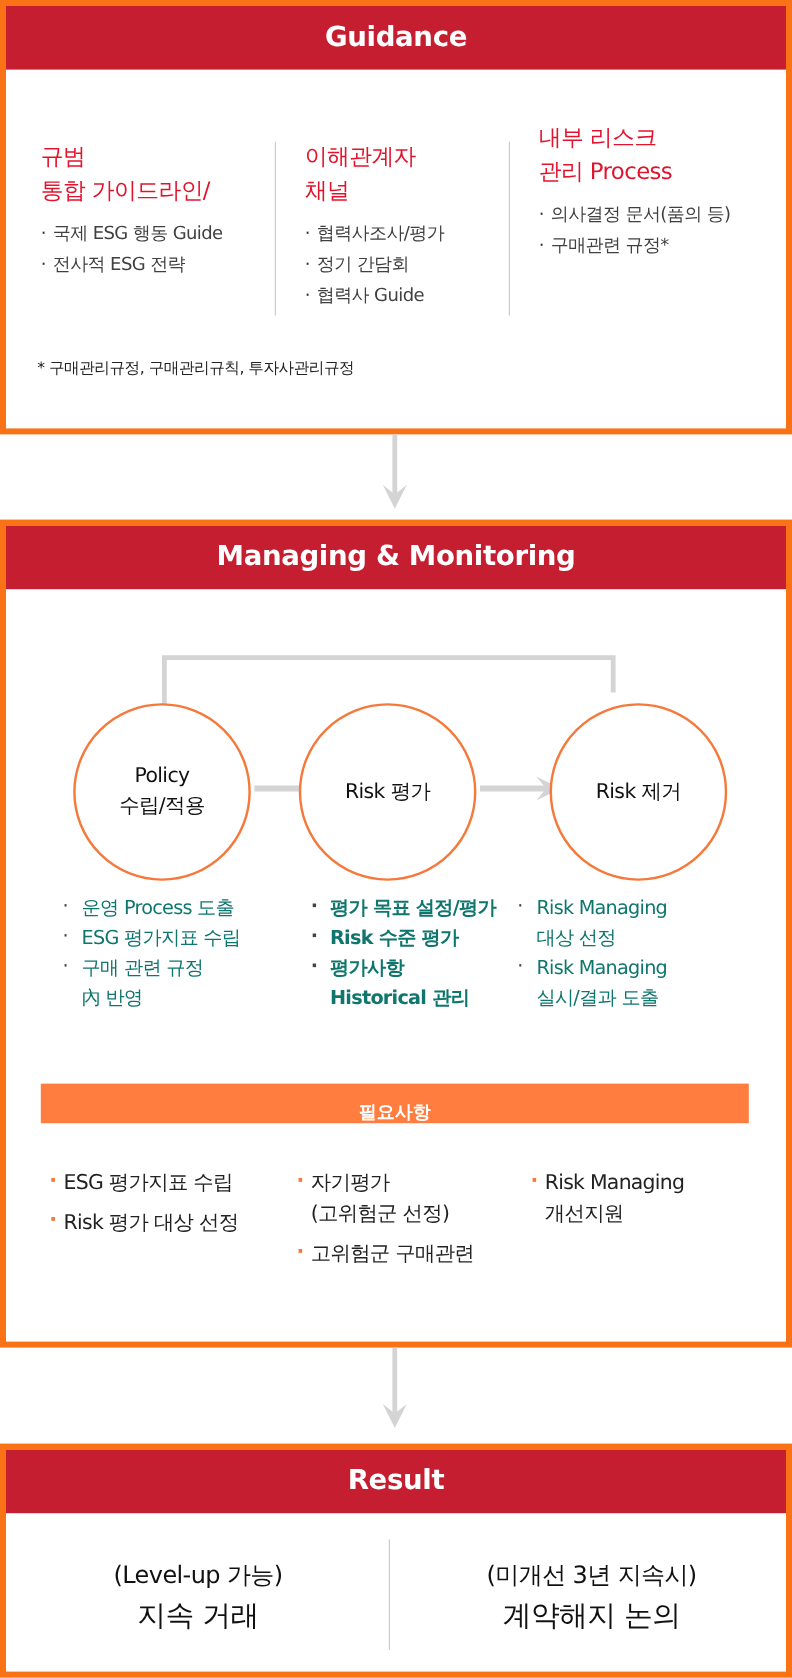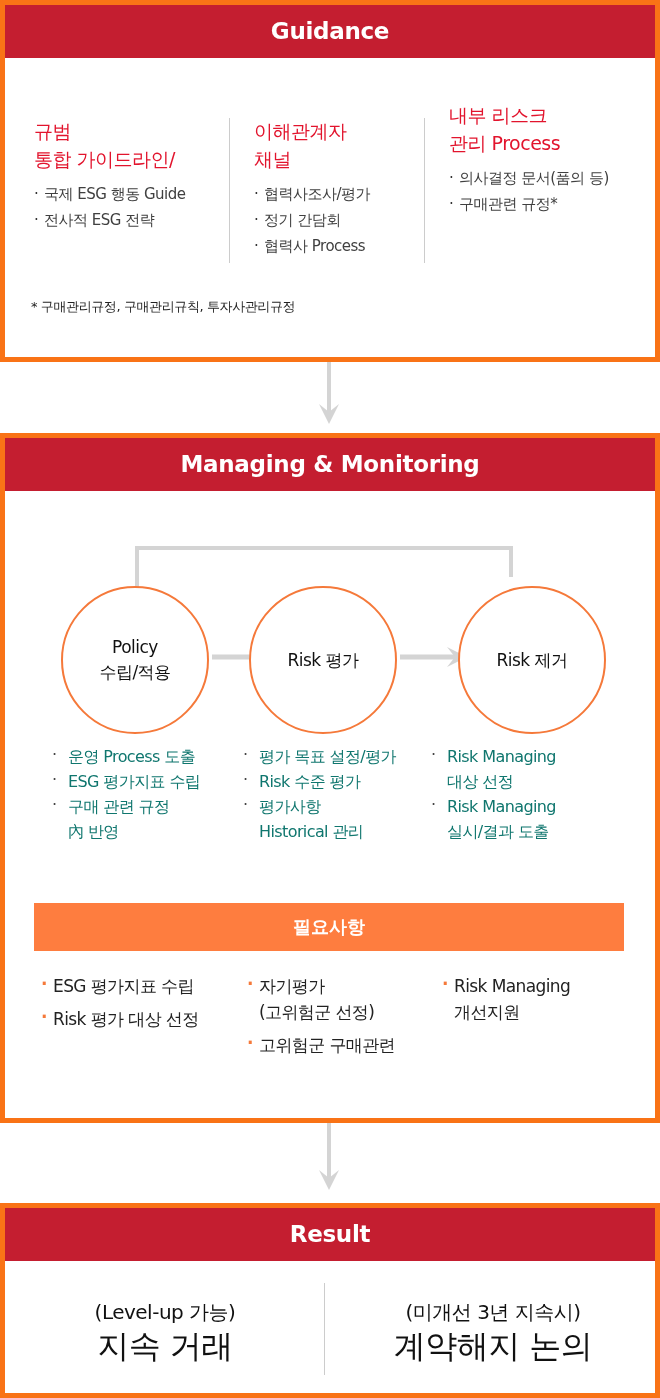--- a/index.html
+++ b/index.html
@@ -9,27 +9,27 @@
   .abs { position:absolute; }
   .gcol-title { color:#e2142d; font-size:19px; line-height:28px; letter-spacing:-0.5px; }
   .gcol-list { margin:0; padding:0; list-style:none; font-size:15px; color:#404040; line-height:26px; letter-spacing:-0.5px; }
   .gcol-list li::before { content:"·"; display:inline-block; width:10px; color:#333; }
   .vsep { position:absolute; width:1px; background:#ccc; }
   .note { font-size:13px; color:#222; letter-spacing:-0.4px; }
   .circle { position:absolute; width:148px; height:148px; border:2px solid #f5793a; border-radius:50%; box-sizing:border-box; background:#fff; display:flex; align-items:center; justify-content:center; text-align:center; font-size:17px; line-height:25px; color:#111; letter-spacing:-0.5px; }
   .mlist { margin:0; padding:0; list-style:none; font-size:16px; color:#0f766e; line-height:25px; letter-spacing:-0.6px; }
   .mlist li { padding-left:16px; position:relative; }
   .mlist li::before { content:"·"; position:absolute; left:0; top:-2px; color:#444; }
-  .orange-bar { position:absolute; left:29px; width:590px; top:465px; height:48px; background:#fe7d3f; color:#fff; font-weight:bold; font-size:18px; text-align:center; line-height:48px; }
+  .orange-bar { position:absolute; left:29px; width:590px; top:465px; height:33px; background:#fe7d3f; color:#fff; font-weight:bold; font-size:15px; text-align:center; line-height:48px; }
   .nlist { margin:0; padding:0; list-style:none; font-size:17px; color:#222; line-height:26px; letter-spacing:-0.6px; }
   .nlist li { padding-left:12px; position:relative; margin-bottom:7px; }
   .nlist li::before { content:"·"; position:absolute; left:0; top:-2px; color:#f5793a; font-weight:bold; }
   .res-col { position:absolute; text-align:center; width:300px; }
   .res-sub { font-size:20px; line-height:32px; letter-spacing:-0.5px; color:#111; }
-  .res-main { font-size:32px; line-height:36px; letter-spacing:-0.5px; color:#111; }
+  .res-main { font-size:24px; line-height:36px; letter-spacing:-0.5px; color:#111; }
   svg { position:absolute; overflow:visible; }
 </style>
 </head>
 <body>
 
 <div class="box" style="top:0; height:362px;">
   <div class="hdr">Guidance</div>
 
   <div class="abs" style="left:29px; top:112px; width:200px;">
     <div class="gcol-title">
@@ -44,21 +44,21 @@
   <div class="vsep" style="left:224px; top:113px; height:145px;"></div>
 
   <div class="abs" style="left:249px; top:112px; width:180px;">
     <div class="gcol-title">
       <div>이해관계자</div>
       <div>채널</div>
     </div>
     <ul class="gcol-list" style="margin-top:8px;">
       <li>협력사조사/평가</li>
       <li>정기 간담회</li>
-      <li>협력사 Process</li>
+      <li>협력사 Guide</li>
     </ul>
   </div>
   <div class="vsep" style="left:419px; top:113px; height:145px;"></div>
 
   <div class="abs" style="left:444px; top:96px; width:210px;">
     <div class="gcol-title">
       <div>내부 리스크</div>
       <div>관리 Process</div>
     </div>
     <ul class="gcol-list" style="margin-top:8px;">
@@ -98,21 +98,21 @@
   </div>
   <div class="circle" style="left:453px; top:148px;">
     <div>Risk 제거</div>
   </div>
 
   <ul class="mlist abs" style="left:47px; top:306px; width:180px;">
     <li>운영 Process 도출</li>
     <li>ESG 평가지표 수립</li>
     <li><span>구매 관련 규정</span><br><span>內 반영</span></li>
   </ul>
-  <ul class="mlist abs" style="left:238px; top:306px; width:190px;">
+  <ul class="mlist abs" style="left:254px; top:306px; width:190px;font-weight:bold;">
     <li>평가 목표 설정/평가</li>
     <li>Risk 수준 평가</li>
     <li><span>평가사항</span><br><span>Historical 관리</span></li>
   </ul>
   <ul class="mlist abs" style="left:426px; top:306px; width:200px;">
     <li><span>Risk Managing</span><br><span>대상 선정</span></li>
     <li><span>Risk Managing</span><br><span>실시/결과 도출</span></li>
   </ul>
 
   <div class="orange-bar">필요사항</div>

